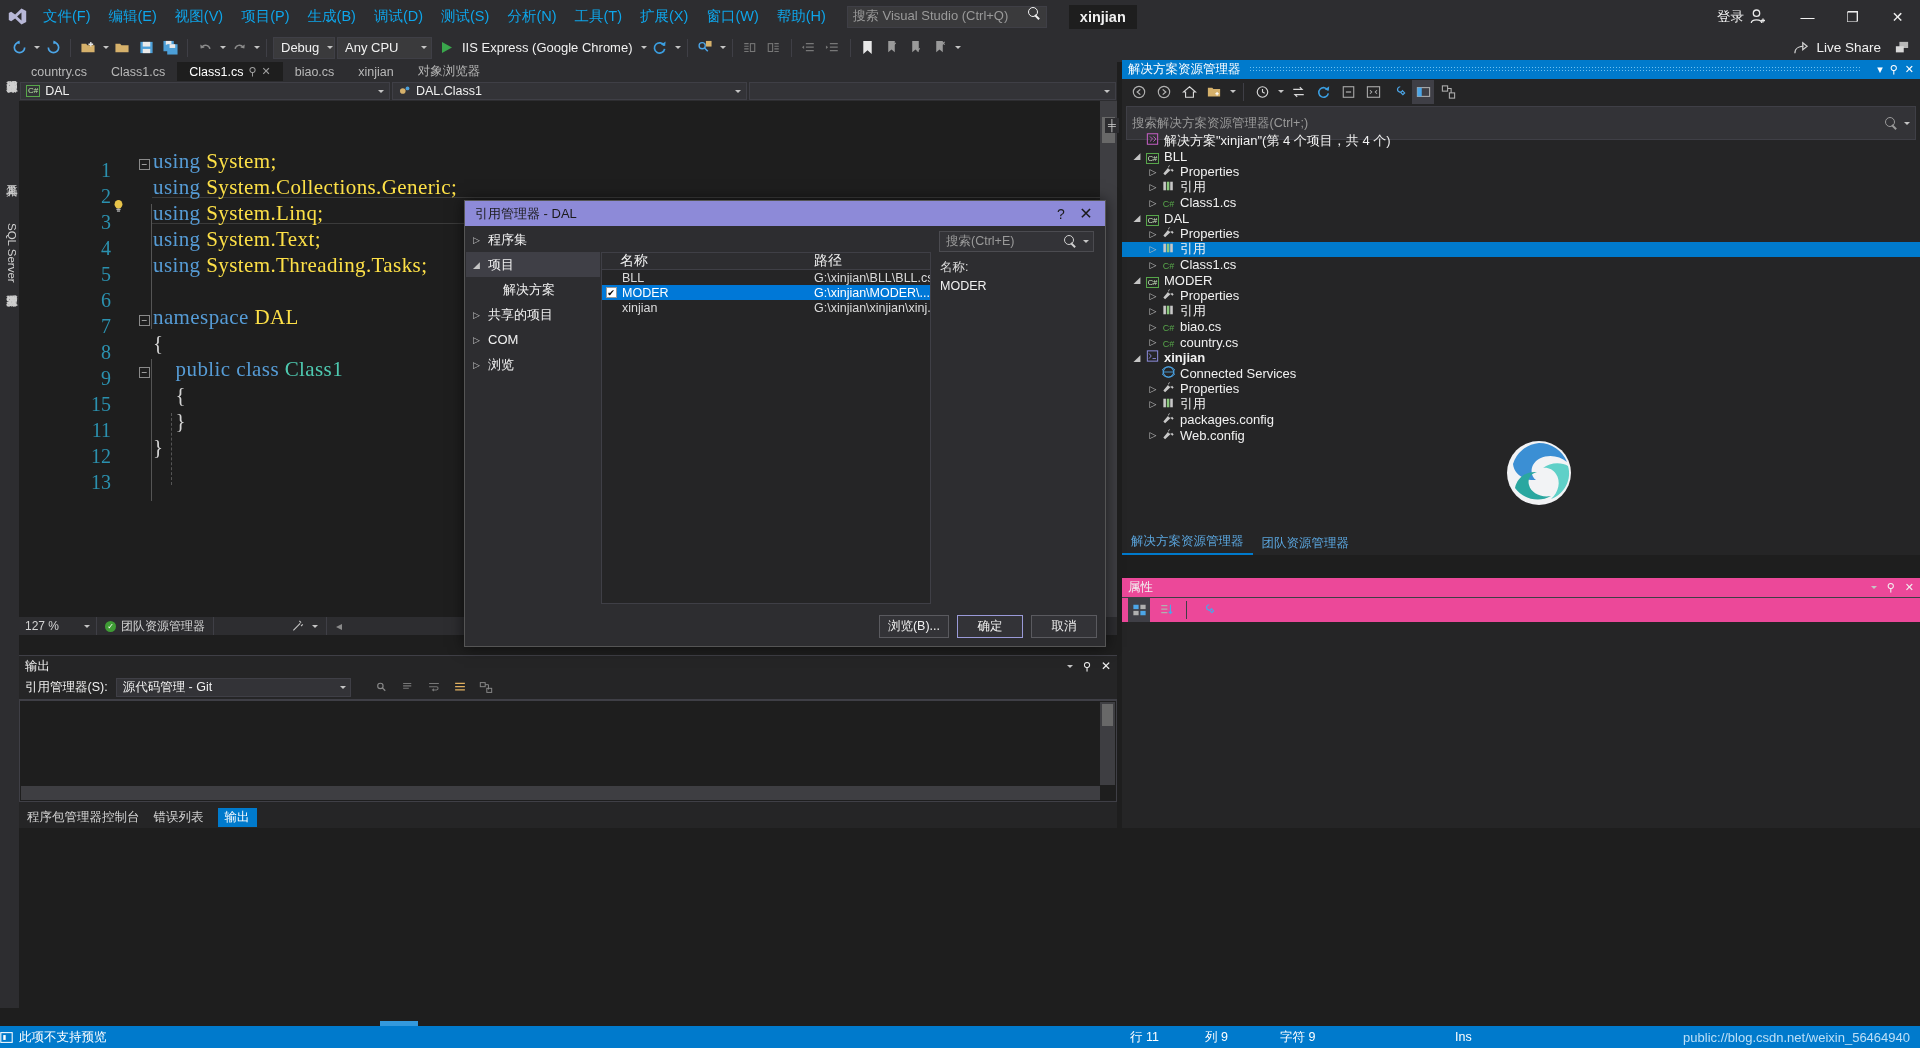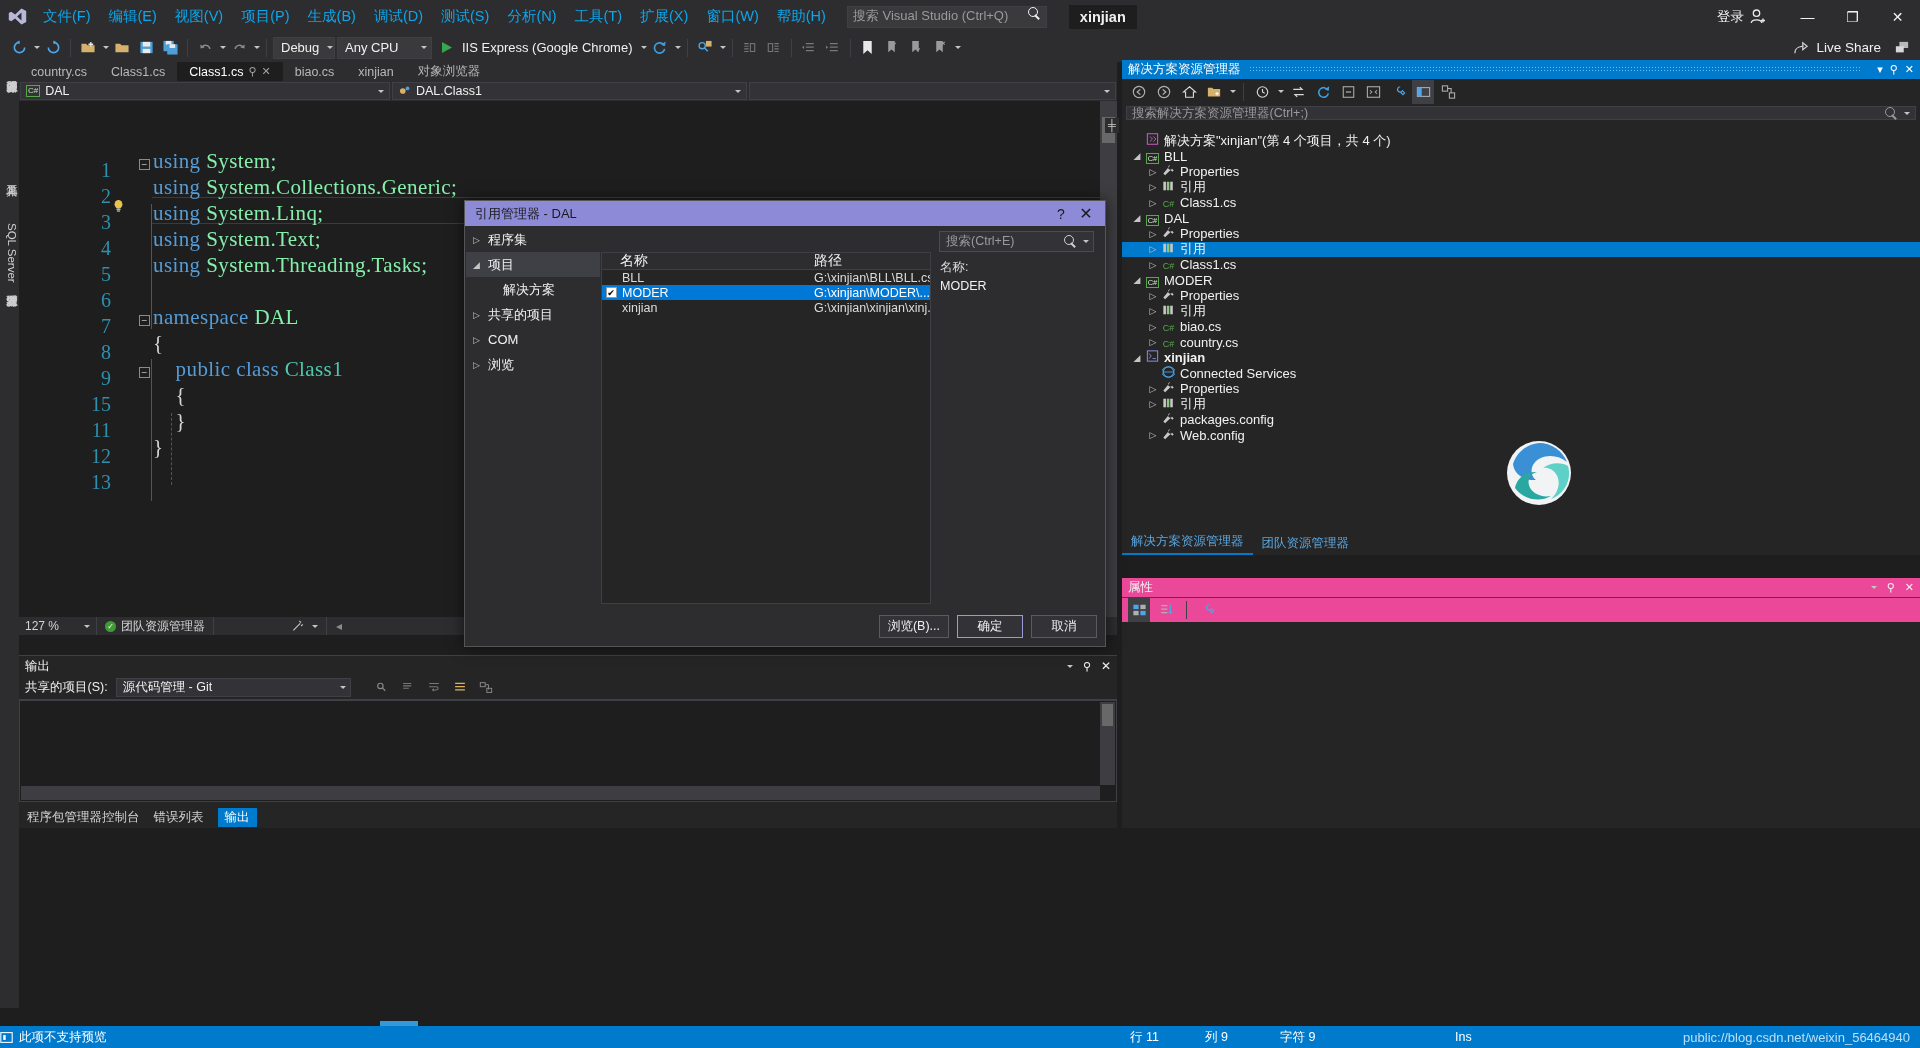--- a/index.html
+++ b/index.html
@@ -54,21 +54,21 @@
   .navcell.n2 { width:355px; }
   .navcell.n3 { flex:1; }
   .csicon { display:inline-block; font-size:8px; border:1px solid #57a64a; color:#b6e0a5; padding:0 1px; line-height:10px; }
   #codearea { position:absolute; left:0; top:39px; right:0; bottom:18px; overflow:hidden; }
   #gutter { position:absolute; left:0; top:0; width:108px; bottom:0; }
   .lnum { position:absolute; right:16px; color:#2b91af; font-family:"Liberation Serif", serif; font-size:20px; text-align:right; }
   .bulb { position:absolute; left:93px; top:98px; font-size:12px; }
   .fold { position:absolute; left:120px; width:11px; height:11px; border:1px solid #8a8a8a; color:#c8c8c8;
           font-size:10px; line-height:9px; text-align:center; }
   .codeline { position:absolute; left:134px; font-family:"Liberation Serif", serif; font-size:21px; white-space:pre; letter-spacing:0.4px; }
-  .kw { color:#569cd6; } .id { color:#86efac; } .ty { color:#4ec9b0; } .pn { color:#d4d4d4; }
+  .kw { color:#569cd6; } .id { color:#fde047; } .ty { color:#4ec9b0; } .pn { color:#d4d4d4; }
   #vbar1 { position:absolute; left:132px; top:103px; width:1px; height:125px; background:#555; }
   #vbar2 { position:absolute; left:132px; top:258px; width:1px; height:142px; background:#555; }
   #vbar3 { position:absolute; left:152px; top:312px; width:1px; height:72px; border-left:1px dashed #555; }
   #topline { position:absolute; left:133px; top:96px; width:960px; height:1px; background:#3b3b3b; }
   #botline { position:absolute; left:133px; top:122px; width:960px; height:1px; background:#3b3b3b; }
   #editor-vscroll { position:absolute; right:0; top:39px; width:17px; bottom:18px; background:#3e3e42; }
   #editor-vscroll .thumb { position:absolute; left:2px; top:16px; width:13px; height:26px; background:#686868; }
   #editor-statusline { position:absolute; left:0; right:0; bottom:0; height:18px; background:#2d2d30;
                        display:flex; align-items:center; font-size:12px; color:#d4d4d4; }
   .zoomcell { width:78px; display:flex; align-items:center; justify-content:space-between; padding:0 6px; border-right:1px solid #3f3f46; height:18px;}
@@ -90,21 +90,21 @@
   #out-tabs { position:absolute; left:0; right:0; bottom:0; height:22px; background:#252526; display:flex; align-items:center; gap:14px; padding:0 8px; font-size:12.5px; }
   #out-tabs .ot { color:#d4d4d4; }
   #out-tabs .ot.active { background:#007acc; color:#fff; padding:1px 7px; }
 
   
   #solex { position:absolute; left:1122px; top:60px; width:798px; height:495px; background:#252526; }
   #se-title { height:19px; background:#007acc; display:flex; align-items:center; padding:0 6px; font-size:12.5px; color:#fff; }
   #se-title .dots { flex:1; margin:0 8px; height:7px; background-image:radial-gradient(#6fc0f0 0.8px, transparent 0.9px); background-size:3px 3px; }
   #se-title .ic { margin-left:7px; font-size:11px; }
   #se-tools { height:25px; display:flex; align-items:center; gap:3px; padding:0 6px; }
-  #se-search { height:14px; margin:2px 4px 4px 4px; background:#333337; border:1px solid #3f3f46;
+  #se-search { height:34px; margin:2px 4px 4px 4px; background:#333337; border:1px solid #3f3f46;
                display:flex; align-items:center; padding:0 5px; font-size:12.5px; color:#9a9a9a; }
   #se-tree { position:absolute; left:0; right:0; top:73px; bottom:28px; overflow:hidden; font-size:13px; }
   .trow { height:15.5px; display:flex; align-items:center; white-space:nowrap; padding-left:6px; }
   .trow.sel { background:#007acc; }
   .tw { display:inline-block; width:14px; text-align:center; color:#c5c5c5; font-size:9px; }
   .tico { display:inline-block; width:17px; text-align:center; }
   .tlbl { margin-left:3px; }
   .tlbl.bold { font-weight:bold; }
   #se-tabs { position:absolute; left:0; right:0; bottom:0; height:24px; display:flex; align-items:flex-end; gap:0; font-size:12.5px; }
   #se-tabs .st { padding:3px 9px; color:#5aa5dd; }
@@ -497,21 +497,21 @@
 <div id="output">
   <div id="out-head">
     <span>输出</span>
     <span class="sp">
       <span class="caret"></span>
       <span style="font-size:11px">⚲</span>
       <span style="font-size:12px">✕</span>
     </span>
   </div>
   <div id="out-tools">
-    <span class="lbl">共享的项目(S):</span>
+    <span class="lbl">引用管理器(S):</span>
     <div id="out-combo">
       <span>源代码管理 - Git</span>
       <span class="caret"></span>
     </div>
     <span style="width:12px"></span>
     <div class="tbi">
       <svg width="14" height="13" viewBox="0 0 16 16">
           <circle cx="6" cy="6" r="3.3" fill="none" stroke="#888" stroke-width="1.4"></circle>
           <path d="M8.5 8.5 L12 12" stroke="#888" stroke-width="1.6"></path>
         </svg>

